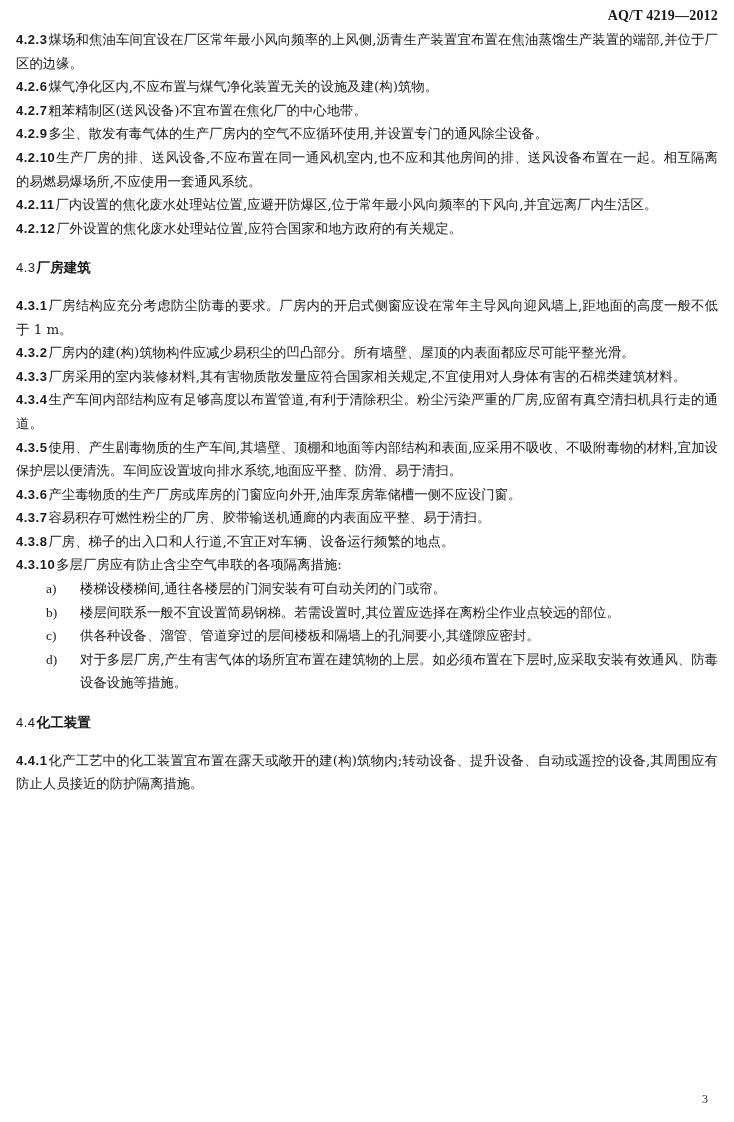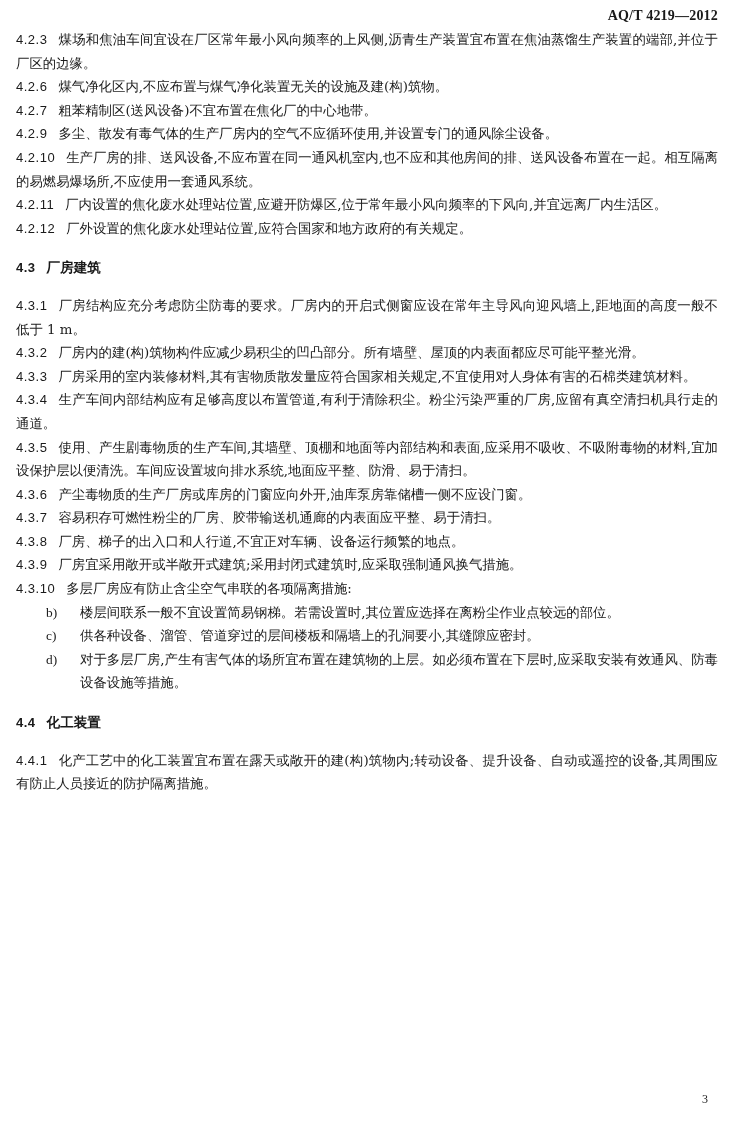--- a/index.html
+++ b/index.html
@@ -2,23 +2,23 @@
 <html><head>
 <meta charset="utf-8">
 <style>
   html, body { margin: 0; padding: 0; background: #ffffff; }
   body { width: 734px; height: 1122px; position: relative; overflow: hidden;
          font-family: "DejaVu Serif", "Liberation Serif", serif; color: #1a1a1a; }
   .header { position: absolute; top: 8px; right: 16px; font-size: 14px; font-weight: bold;
             font-family: "Liberation Serif", "DejaVu Serif", serif; letter-spacing: 0.2px; }
   .content { position: absolute; top: 28px; left: 16px; width: 702px; }
   .p { font-size: 13.4px; line-height: 23.6px; text-align: justify; text-align-last: left; margin: 0; }
-  .num { font-family: "Liberation Sans", "DejaVu Sans", sans-serif; font-size: 13px; margin-right: 11px; letter-spacing: 0.5px; }
+  .num { font-family: "Liberation Sans", "DejaVu Sans", sans-serif; font-size: 13px; margin-right: 1px; letter-spacing: 0.5px; font-weight: bold; }
   .sec { font-size: 13.6px; line-height: 23.6px; margin: 16px 0 14px 0; font-weight: bold; }
-  .sec .num { font-weight: bold; }
+  .sec .num { font-weight: normal; }
   .li { font-size: 13.4px; line-height: 23.6px; margin: 0; padding-left: 64px; text-indent: -34px; text-align: justify; text-align-last: left; }
   .li .mark { display: inline-block; width: 34px; text-indent: 0; font-family: "Liberation Serif", serif; }
   .footer { position: absolute; top: 1092px; right: 26px; font-size: 12px; font-family: "Liberation Serif", serif; }
 </style>
 </head>
 <body>
 
 <div class="header">AQ/T 4219—2012</div>
 
 <div class="content">
@@ -34,23 +34,23 @@
   <div class="sec"><span class="num">4.3</span><span>厂房建筑</span></div>
 
   <p class="p"><span class="num">4.3.1</span><span>厂房结构应充分考虑防尘防毒的要求。厂房内的开启式侧窗应设在常年主导风向迎风墙上,距地面的高度一般不低于 1 m。</span></p>
   <p class="p"><span class="num">4.3.2</span><span>厂房内的建(构)筑物构件应减少易积尘的凹凸部分。所有墙壁、屋顶的内表面都应尽可能平整光滑。</span></p>
   <p class="p"><span class="num">4.3.3</span><span>厂房采用的室内装修材料,其有害物质散发量应符合国家相关规定,不宜使用对人身体有害的石棉类建筑材料。</span></p>
   <p class="p"><span class="num">4.3.4</span><span>生产车间内部结构应有足够高度以布置管道,有利于清除积尘。粉尘污染严重的厂房,应留有真空清扫机具行走的通道。</span></p>
   <p class="p"><span class="num">4.3.5</span><span>使用、产生剧毒物质的生产车间,其墙壁、顶棚和地面等内部结构和表面,应采用不吸收、不吸附毒物的材料,宜加设保护层以便清洗。车间应设置坡向排水系统,地面应平整、防滑、易于清扫。</span></p>
   <p class="p"><span class="num">4.3.6</span><span>产尘毒物质的生产厂房或库房的门窗应向外开,油库泵房靠储槽一侧不应设门窗。</span></p>
   <p class="p"><span class="num">4.3.7</span><span>容易积存可燃性粉尘的厂房、胶带输送机通廊的内表面应平整、易于清扫。</span></p>
   <p class="p"><span class="num">4.3.8</span><span>厂房、梯子的出入口和人行道,不宜正对车辆、设备运行频繁的地点。</span></p>
-  <p class="p"><span class="num">4.3.9</span><span>厂房宜采用敞开或半敞开式建筑;采用封闭式建筑时,应采取强制通风换气措施。</span></p>
   <p class="p"><span class="num">4.3.10</span><span>多层厂房应有防止含尘空气串联的各项隔离措施:</span></p>
 
+  <p class="li"><span class="mark">a)</span><span>楼梯设楼梯间,通往各楼层的门洞安装有可自动关闭的门或帘。</span></p>
   <p class="li"><span class="mark">b)</span><span>楼层间联系一般不宜设置简易钢梯。若需设置时,其位置应选择在离粉尘作业点较远的部位。</span></p>
   <p class="li"><span class="mark">c)</span><span>供各种设备、溜管、管道穿过的层间楼板和隔墙上的孔洞要小,其缝隙应密封。</span></p>
   <p class="li"><span class="mark">d)</span><span>对于多层厂房,产生有害气体的场所宜布置在建筑物的上层。如必须布置在下层时,应采取安装有效通风、防毒设备设施等措施。</span></p>
 
   <div class="sec"><span class="num">4.4</span><span>化工装置</span></div>
 
   <p class="p"><span class="num">4.4.1</span><span>化产工艺中的化工装置宜布置在露天或敞开的建(构)筑物内;转动设备、提升设备、自动或遥控的设备,其周围应有防止人员接近的防护隔离措施。</span></p>
 </div>
 
 <div class="footer">3</div>

